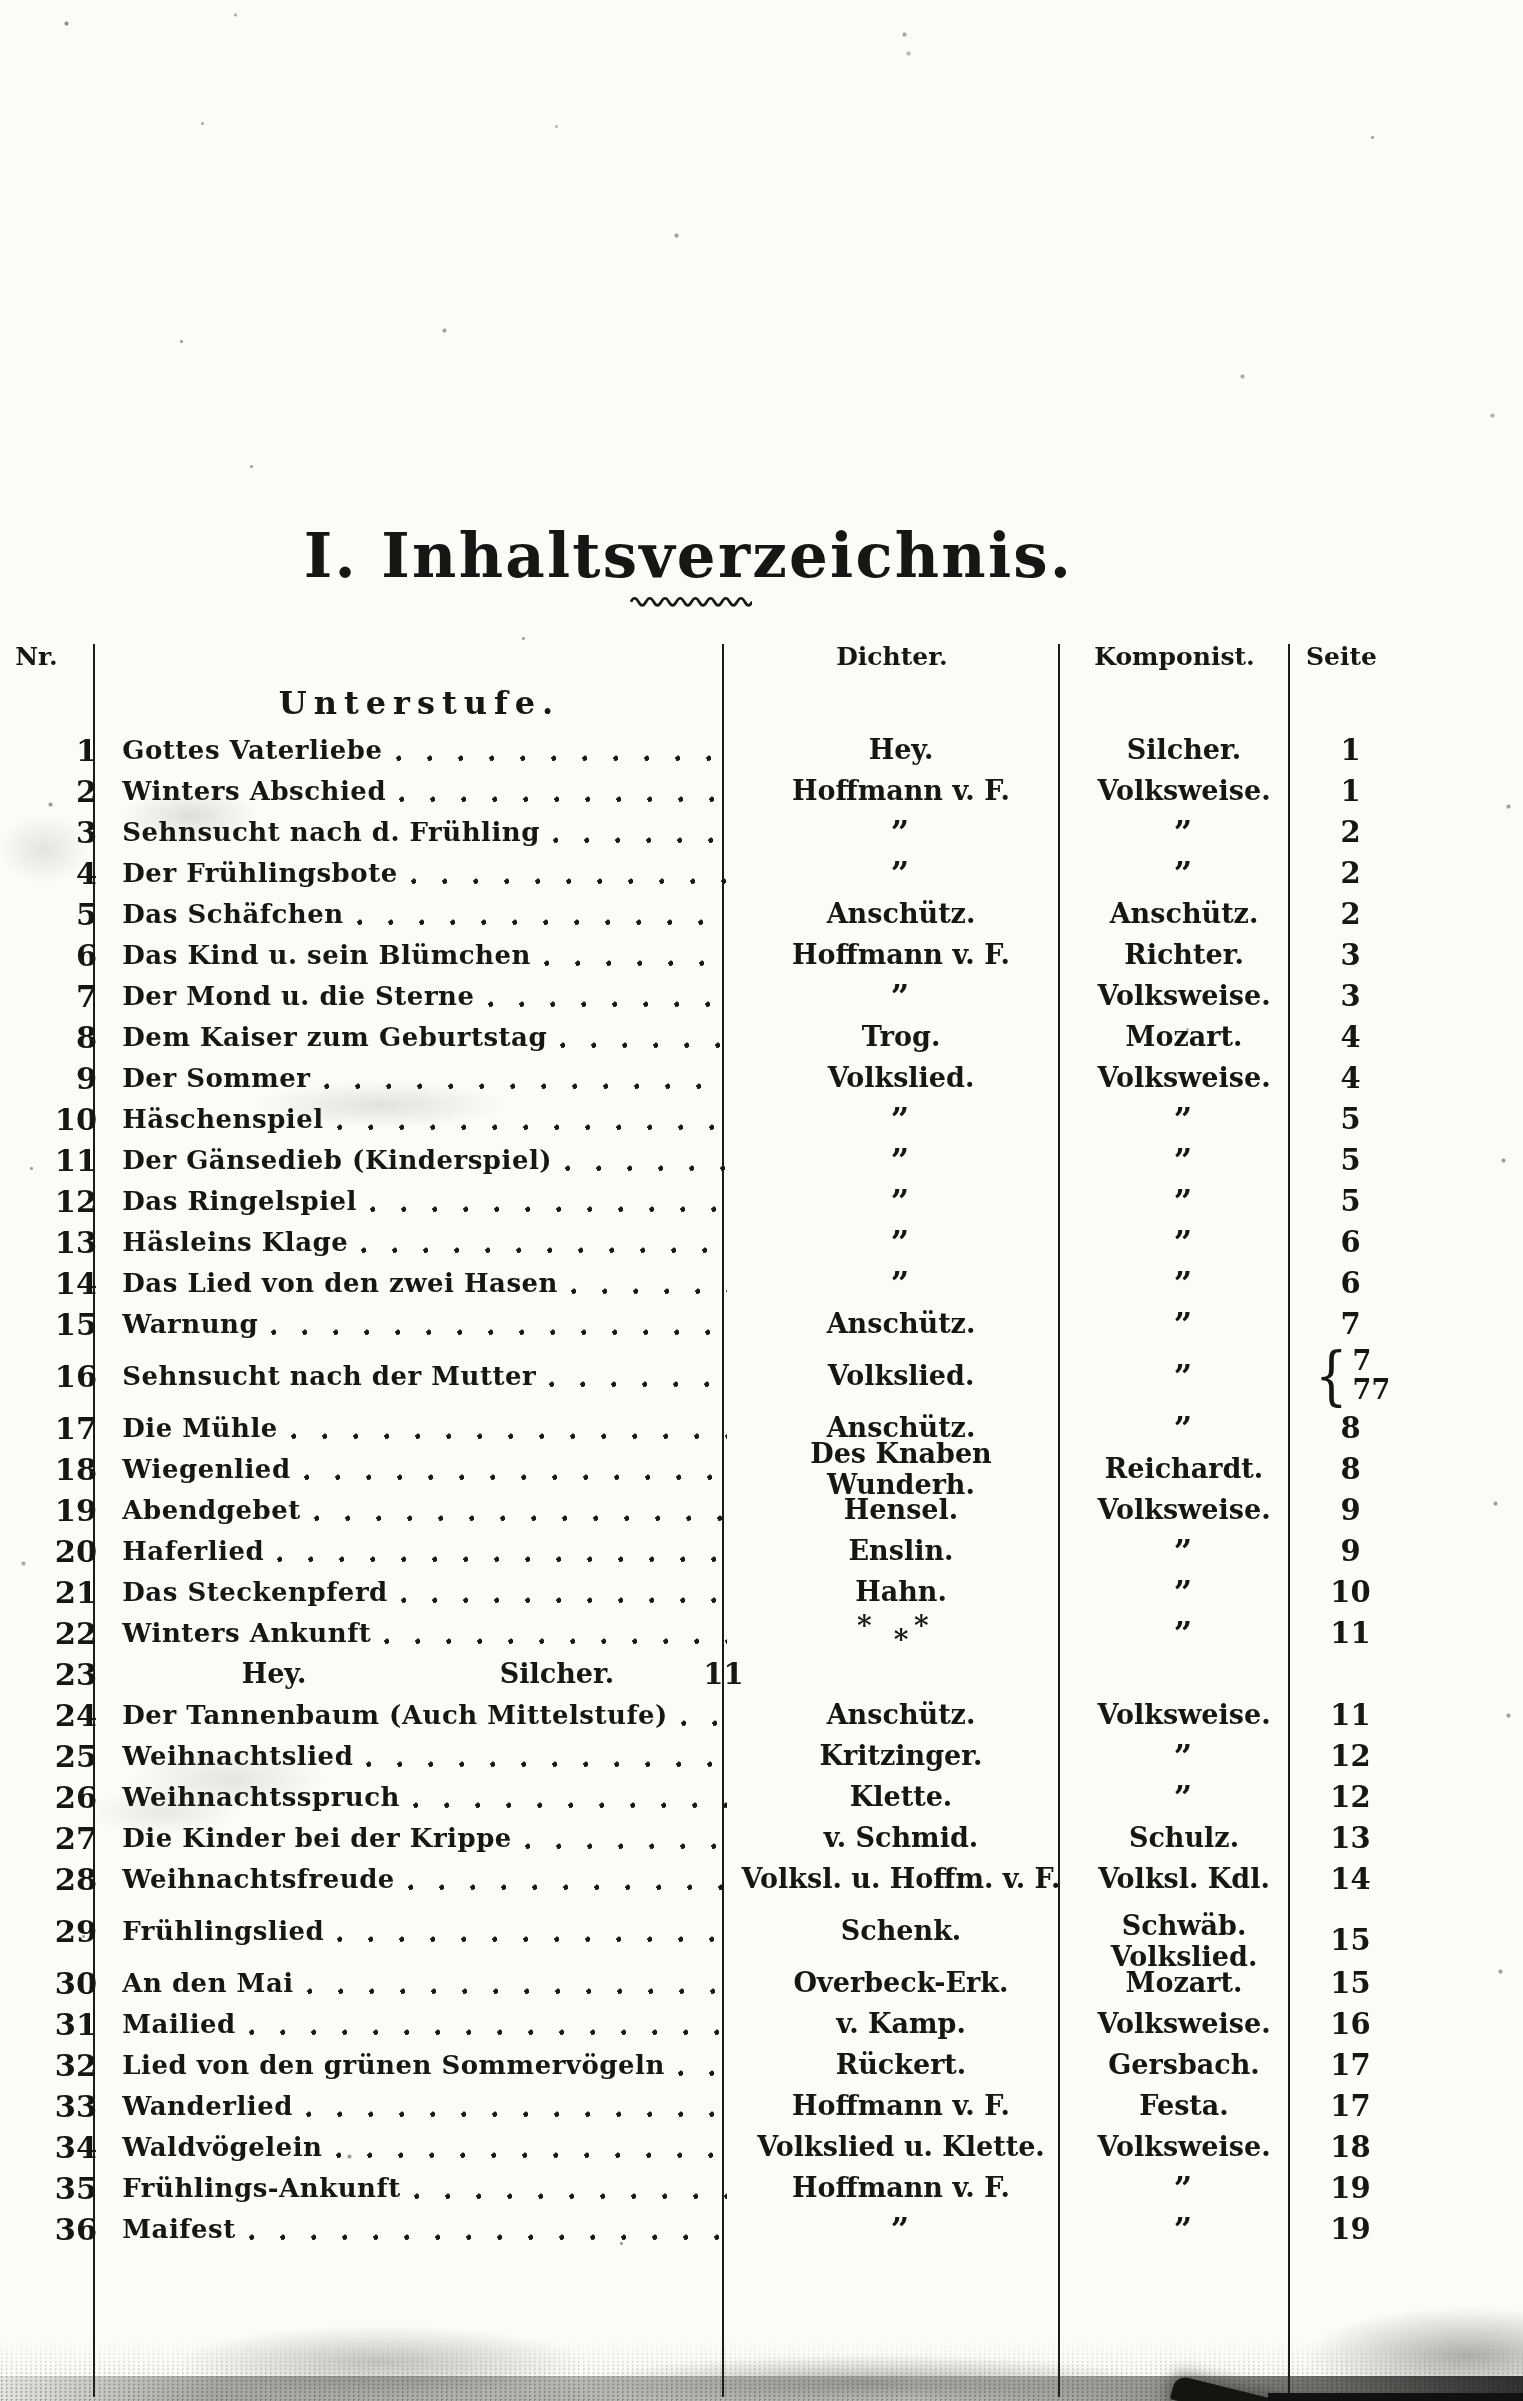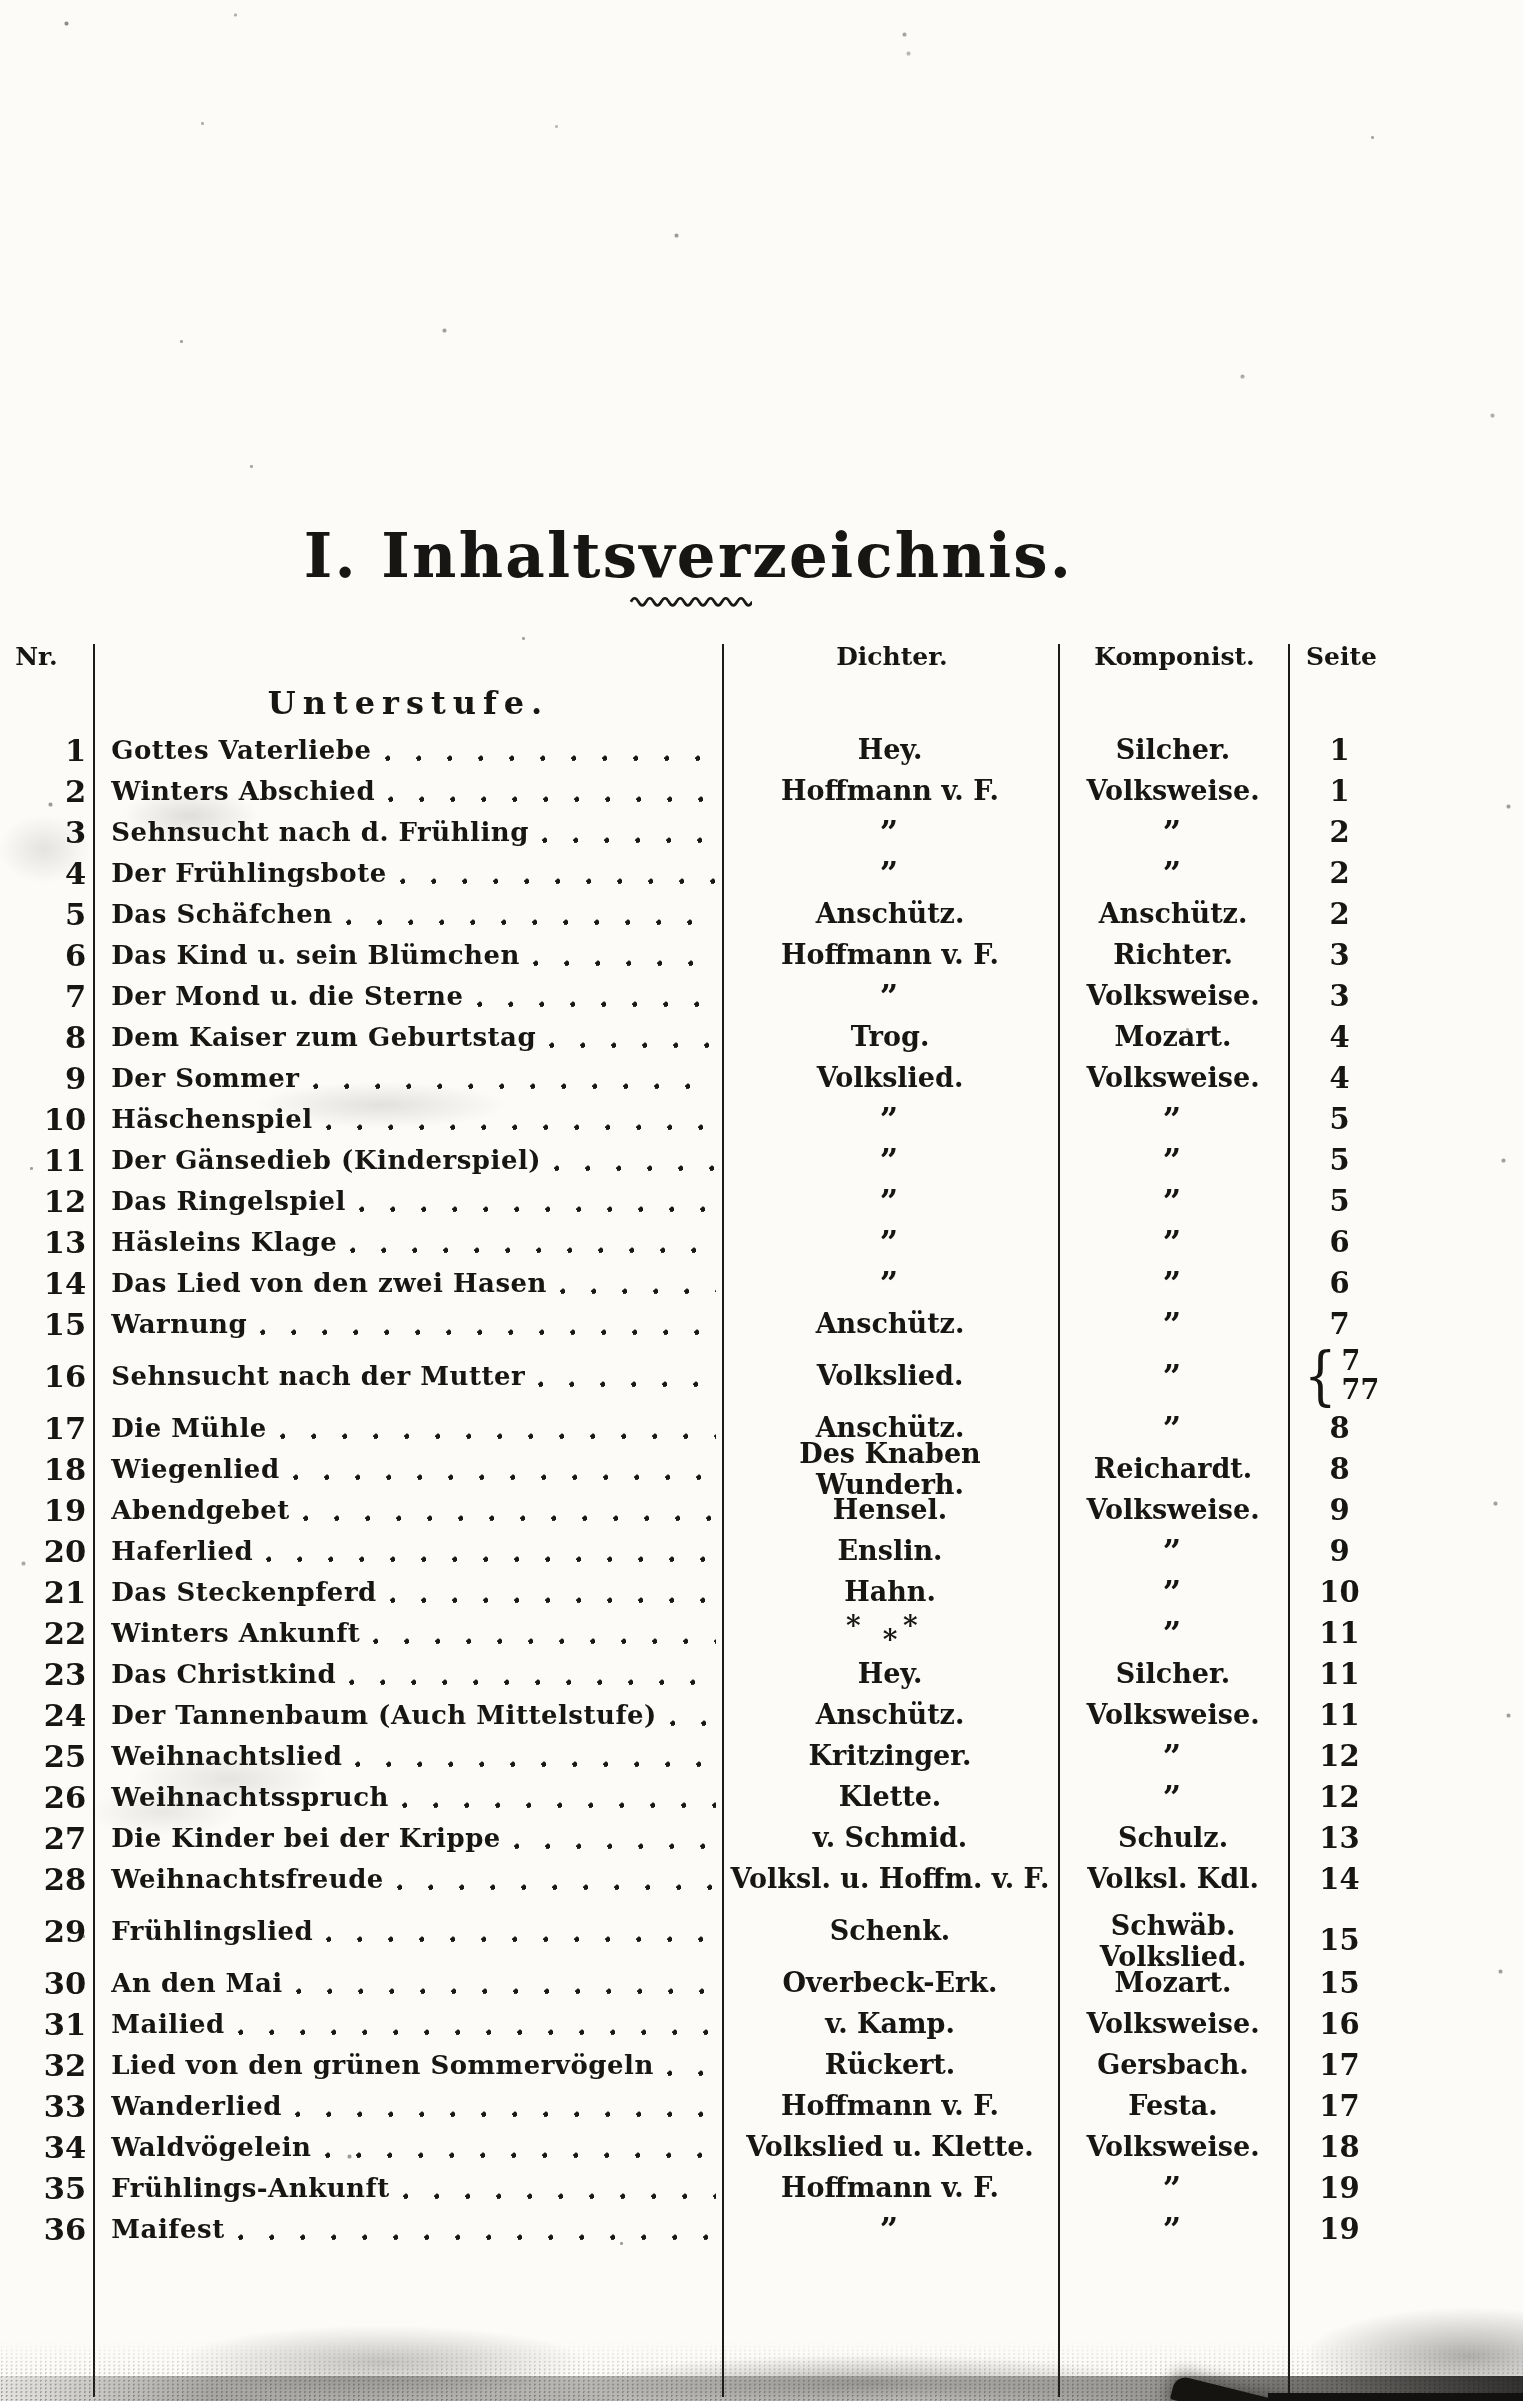--- a/index.html
+++ b/index.html
@@ -61,21 +61,21 @@
   .h-seite     { left:1291px; width:101px; text-align:center; }
 
   
   .vrule { position:absolute; top:644px; height:1753px; width:2.2px; background:#1d1b19; }
   .vr1 { left:93px; }
   .vr2 { left:722px; }
   .vr3 { left:1058px; }
   .vr4 { left:1288px; }
 
   
-  .tbl { position:absolute; top:677px; left:1px; width:1415px; }
+  .tbl { position:absolute; top:677px; left:12px; width:1415px; }
   .section-heading {
     margin-left:94px; width:627px; height:52px;
     display:flex; align-items:center; justify-content:center;
     font-size:32px; letter-spacing:7px;
   }
   .sec2 .section-heading { margin-top:28px; }
   .row { display:flex; align-items:center; height:41px; }
   .row.tall { height:63px; }
   .c-nr { width:94px; text-align:right; padding-right:8.7px; box-sizing:border-box;
           font-size:30.5px; }
@@ -377,24 +377,20 @@
             </div>
             <div class="c-dichter ast">
               <div>* *</div>
               <div>*</div>
             </div>
             <div class="c-komponist ditto">”</div>
             <div class="c-seite">11</div>
           </div>
           <div class="row">
             <div class="c-nr">23</div>
-            <div class="c-title">
-              <span class="t">Das Christkind</span>
-              <span class="leader"></span>
-            </div>
             <div class="c-dichter">Hey.</div>
             <div class="c-komponist">Silcher.</div>
             <div class="c-seite">11</div>
           </div>
           <div class="row">
             <div class="c-nr">24</div>
             <div class="c-title">
               <span class="t">Der Tannenbaum (Auch Mittelstufe)</span>
               <span class="leader"></span>
             </div>

